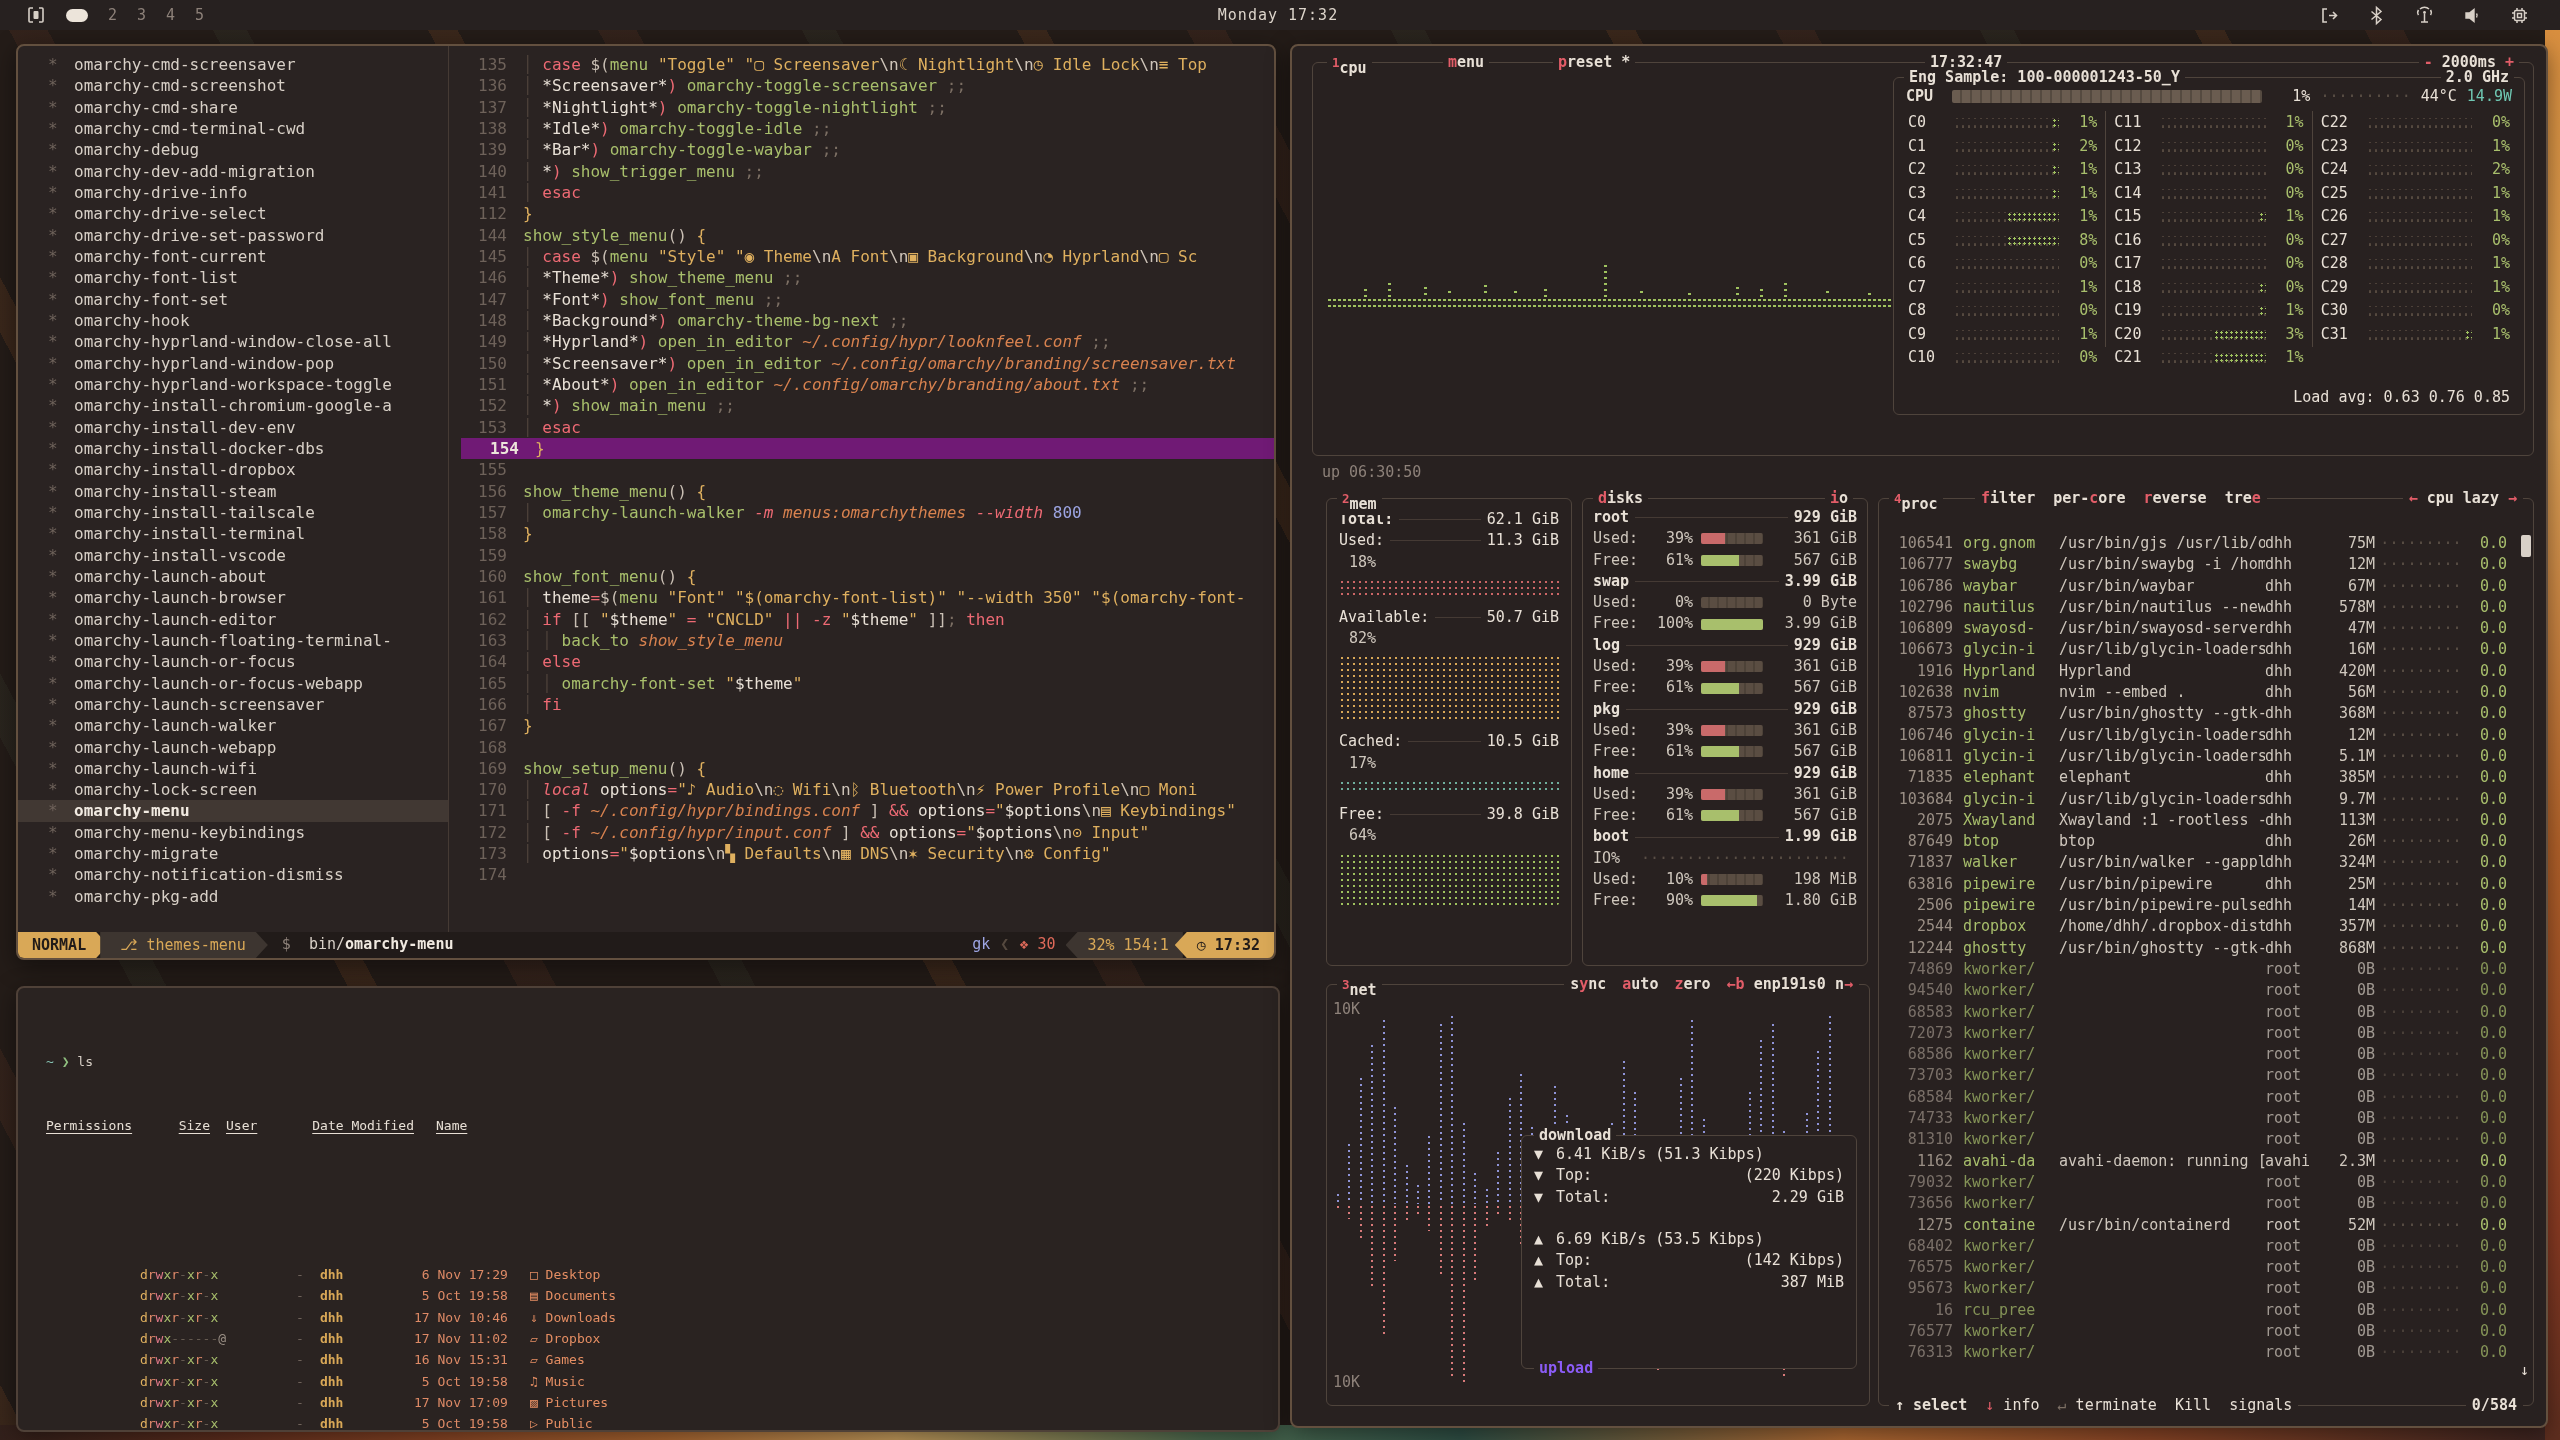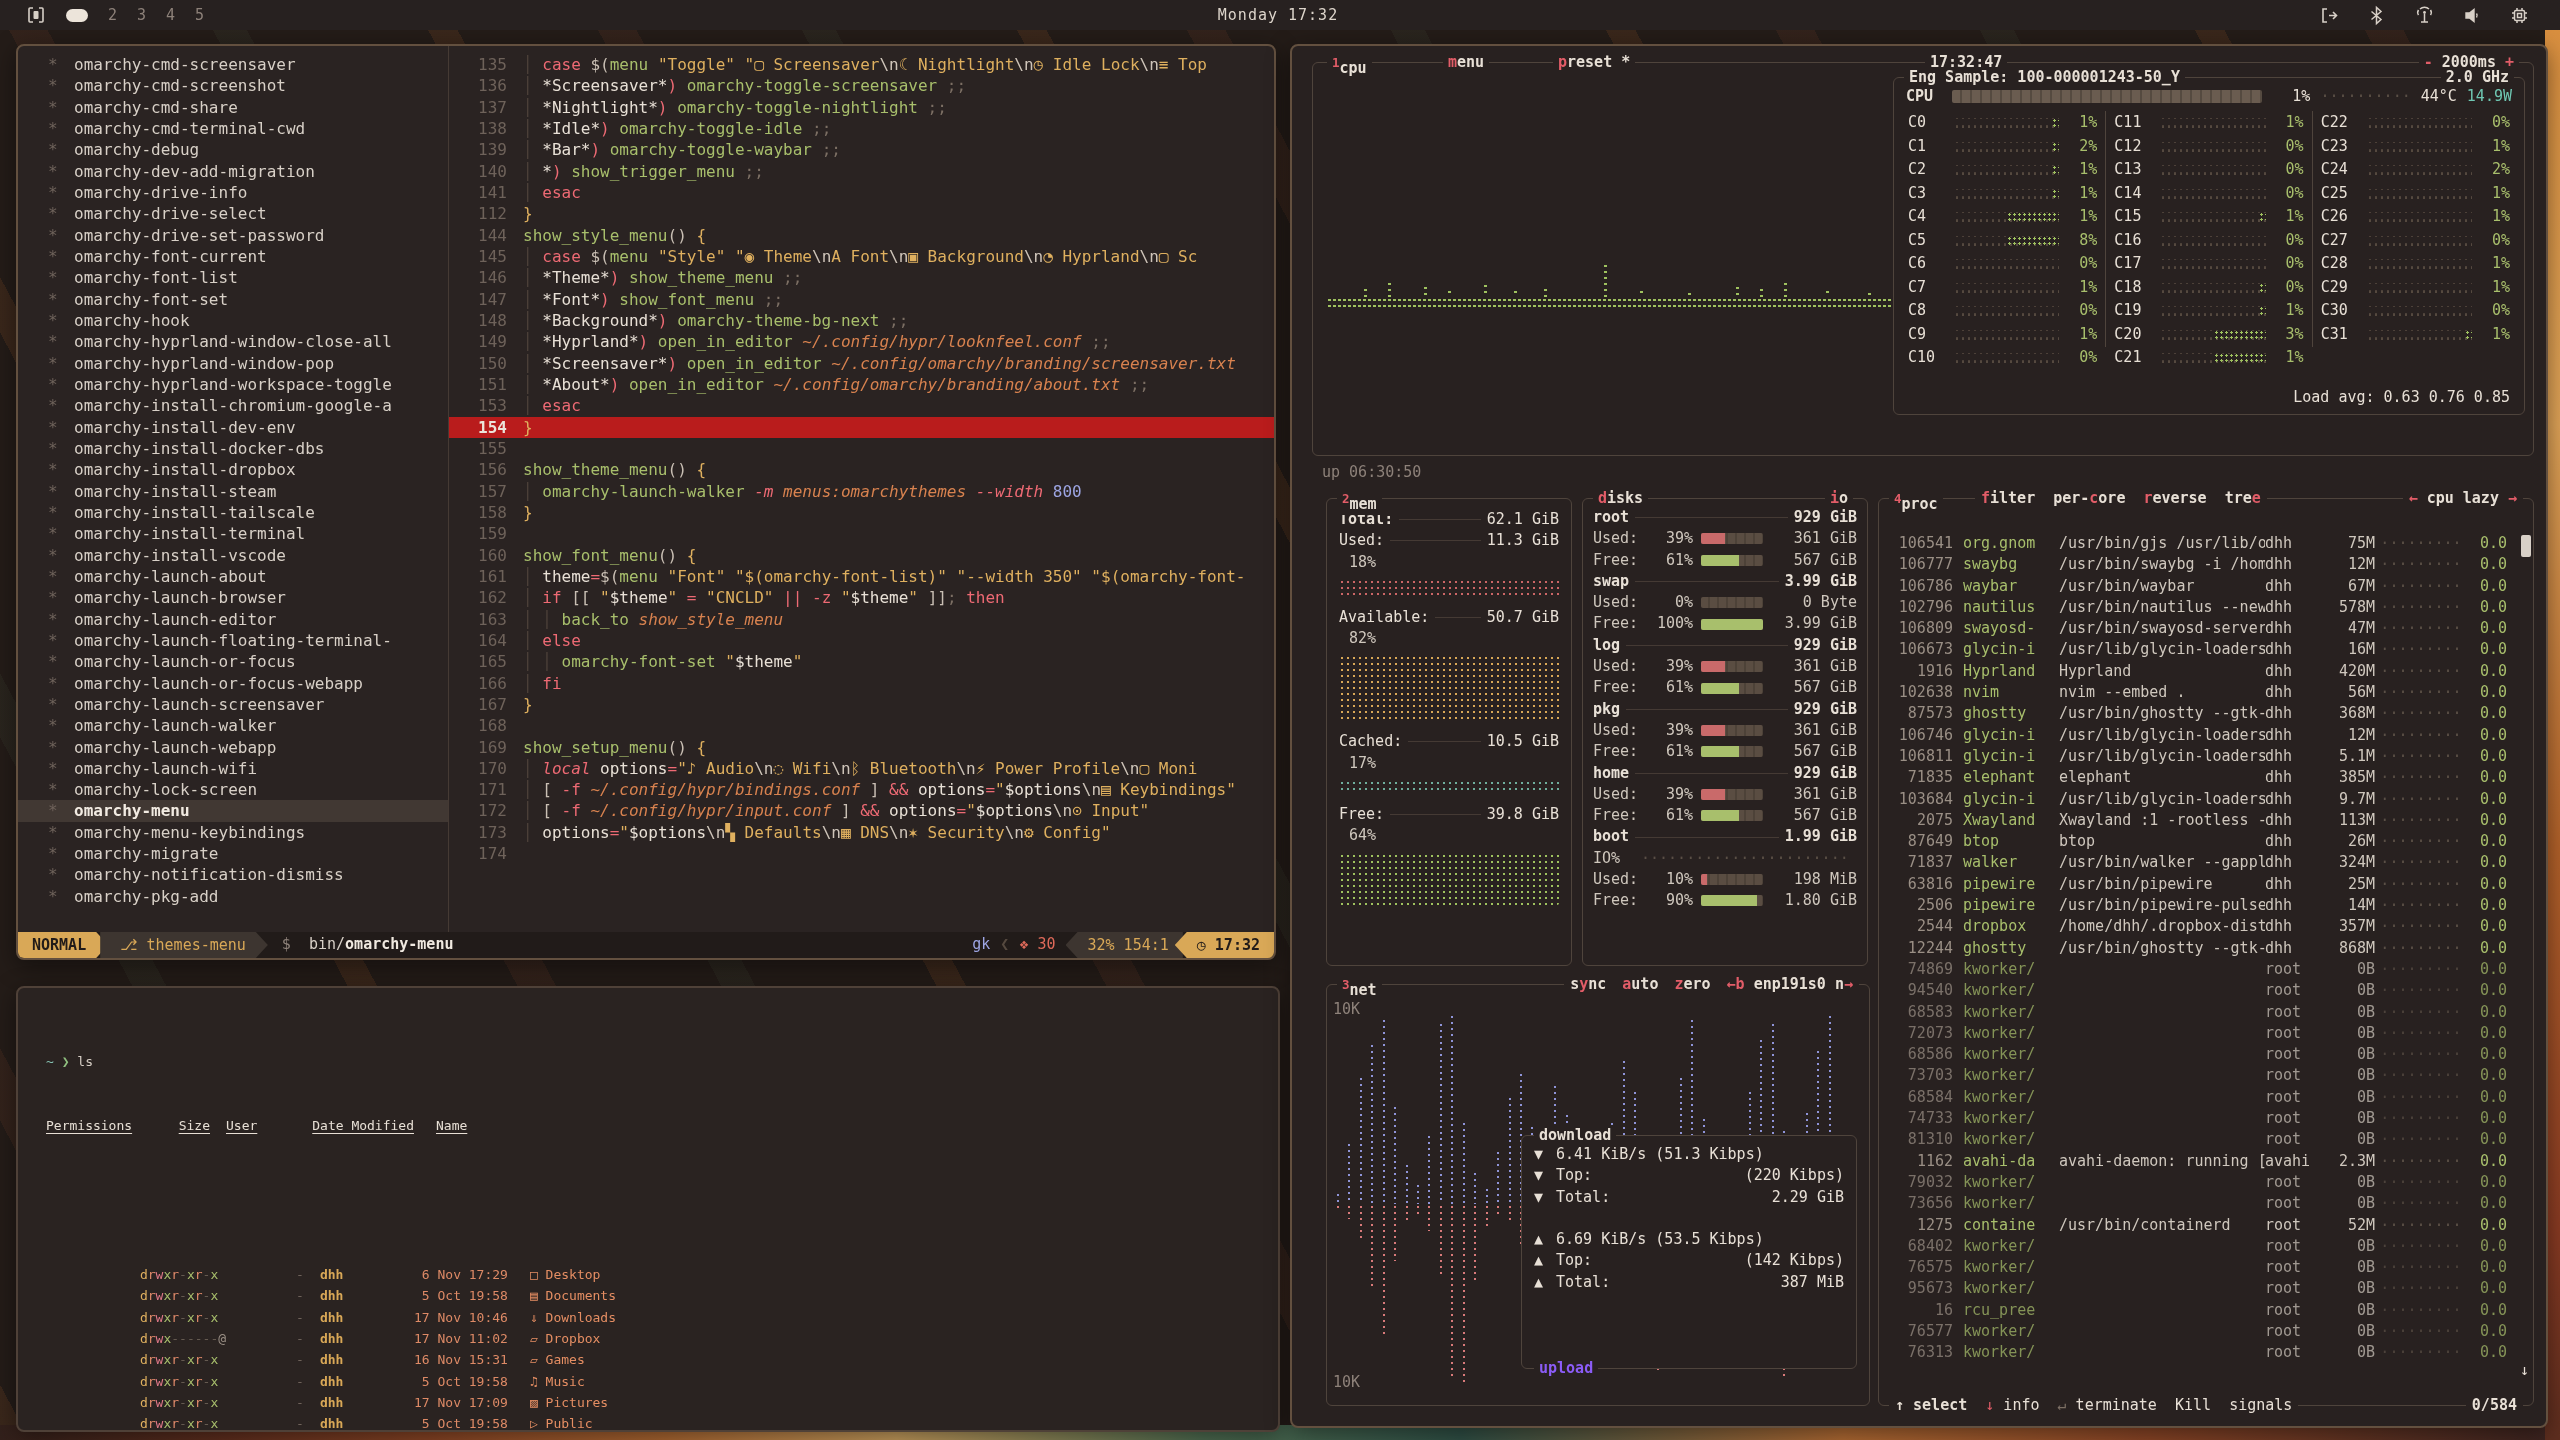--- a/index.html
+++ b/index.html
@@ -39,21 +39,21 @@
             border-right:1px solid #453a34;}
   .frow{display:flex;white-space:pre;height:21.33px;align-items:center;padding-left:30px;}
   .frow .bullet{color:#6e625a;width:26px;}
   .frow .fname{color:#d8d0c7;}
   .frow.sel{background:#413833;}
   .frow.sel .fname{color:#f2ebe2;font-weight:bold;}
   .ed-code{position:absolute;left:431px;right:0;top:0;bottom:26px;padding-top:8px;overflow:hidden;}
   .crow{display:flex;white-space:pre;height:21.33px;}
   .crow .lnum{width:58px;text-align:right;padding-right:16px;color:#6e625a;flex:none;}
   .crow .ctext{flex:1;overflow:hidden;}
-  .crow.cur{background:#b91c1c;}
+  .crow.cur{background:#701a75;margin-left:12px;}
   .crow.cur .lnum{color:#ece4da;font-weight:bold;}
   .c-g{color:#4e423b;} .c-k{color:#ee6a74;} .c-ki{color:#ee6a74;font-style:italic;}
   .c-f{color:#a8bf6c;} .c-s{color:#dfb05f;} .c-e{color:#cfc5ba;}
   .c-p{color:#c9bfb4;} .c-v{color:#e8e0d6;} .c-d{color:#7c6f64;}
   .c-b{color:#dfb05f;} .c-t{color:#d8824f;font-style:italic;} .c-nu{color:#9da5e3;}
   .c-w{color:#e8e0d6;} .c-r{color:#e25d68;}
   .ed-status{position:absolute;left:0;right:0;bottom:0;height:26px;background:#211b19;
              display:flex;align-items:center;font-size:15px;overflow:hidden;}
   .seg{height:26px;line-height:26px;padding:0 14px;white-space:nowrap;}
   .seg.gold{background:#d9a857;color:#211b19;font-weight:bold;
@@ -475,20 +475,24 @@
         </div>
         <div class="crow">
           <span class="lnum">150</span>
           <span class="ctext"><span class="c-g">│ </span><span class="c-v">*Screensaver*</span><span class="c-k">) </span><span class="c-f">open_in_editor </span><span class="c-t">~/.config/omarchy/branding/screensaver.txt</span></span>
         </div>
         <div class="crow">
           <span class="lnum">151</span>
           <span class="ctext"><span class="c-g">│ </span><span class="c-v">*About*</span><span class="c-k">) </span><span class="c-f">open_in_editor </span><span class="c-t">~/.config/omarchy/branding/about.txt</span><span class="c-d"> ;;</span></span>
         </div>
         <div class="crow">
+          <span class="lnum">152</span>
+          <span class="ctext"><span class="c-g">│ </span><span class="c-v">*</span><span class="c-k">) </span><span class="c-f">show_main_menu</span><span class="c-d"> ;;</span></span>
+        </div>
+        <div class="crow">
           <span class="lnum">153</span>
           <span class="ctext"><span class="c-g">│ </span><span class="c-k">esac</span></span>
         </div>
         <div class="crow cur">
           <span class="lnum">154</span>
           <span class="ctext"><span class="c-b">}</span></span>
         </div>
         <div class="crow">
           <span class="lnum">155</span>
           <span class="ctext"></span>

